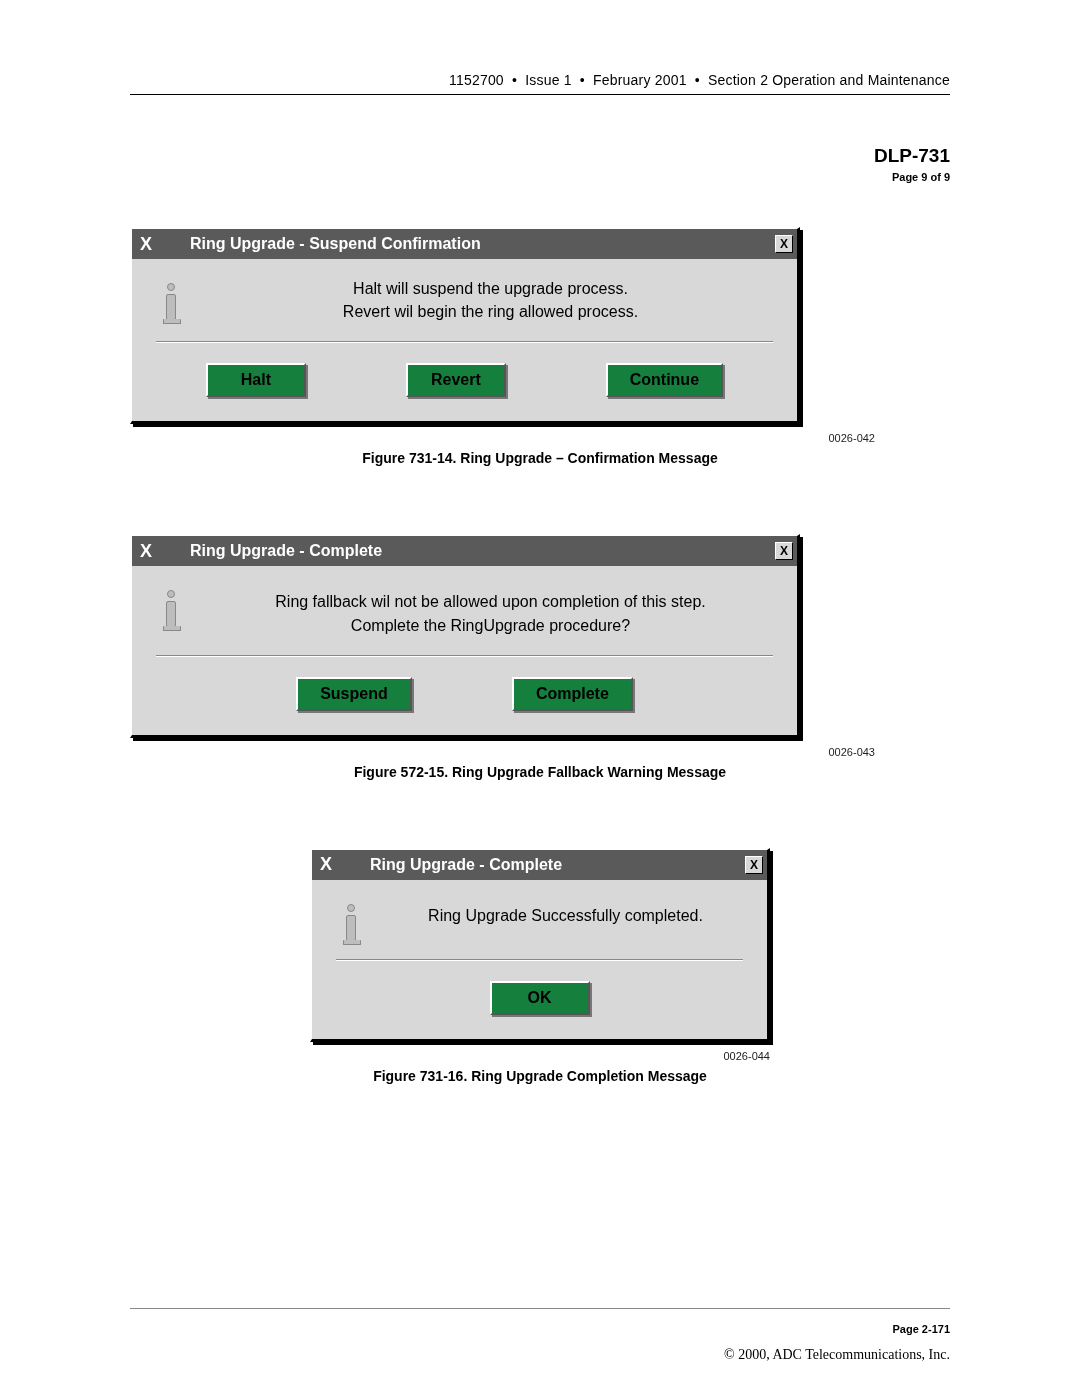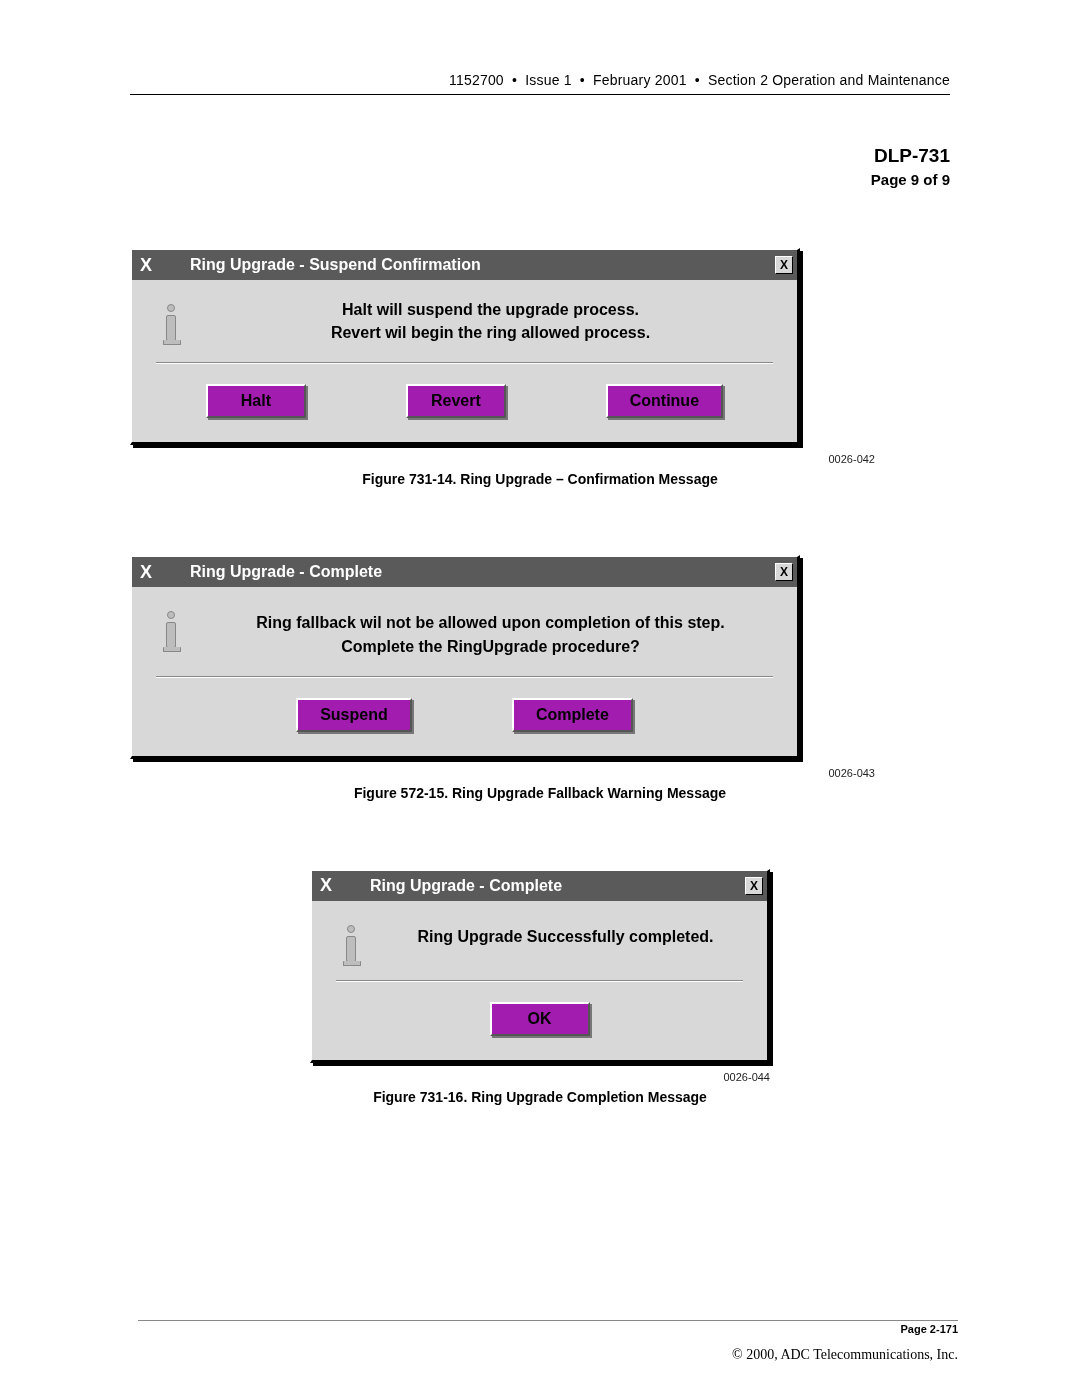--- a/index.html
+++ b/index.html
@@ -21,28 +21,28 @@
     font-size: 14px;
     text-align: right;
     padding-bottom: 6px;
     border-bottom: 1.5px solid #000;
     letter-spacing: 0.2px;
   }
   .header-line .bullet { padding: 0 4px; }
   .title-block {
     text-align: right;
     margin-top: 50px;
-    margin-bottom: 60px;
+    margin-bottom: 44px;
   }
   .title-block .dlp {
     font-size: 19px;
     font-weight: bold;
   }
   .title-block .pagenum {
-    font-size: 15px;
+    font-size: 11px;
     font-weight: bold;
     margin-top: 4px;
   }
 
   .dialog-wrap {
     margin: 0 auto 8px auto;
   }
   .dialog {
     background: #d8d8d8;
     border-top: 2px solid #fff;
@@ -116,21 +116,21 @@
     background: #bdbdbd;
     border: 1px solid #888;
     border-top: none;
     margin-left: -4px;
     margin-top: 24px;
     border-radius: 1px;
   }
   .msg-text {
     flex: 1;
     text-align: center;
-    font-weight: bold;
+    font-weight: normal;
     font-size: 16px;
     line-height: 1.45;
   }
   .msg-text.tight { padding-top: 6px; }
 
   .hr {
     border: none;
     border-top: 1px solid #888;
     border-bottom: 1px solid #fff;
     margin: 18px 0 20px 0;
@@ -139,21 +139,21 @@
   .btn-row {
     display: flex;
     justify-content: space-around;
     padding: 0 10px;
     gap: 20px;
   }
   .btn-row.center { justify-content: center; }
   .btn-row.two { justify-content: space-evenly; padding: 0 60px; }
 
   .btn {
-    background: #a21caf;
+    background: #15803d;
     border-top: 2px solid #fff;
     border-left: 2px solid #fff;
     border-right: 2px solid #555;
     border-bottom: 2px solid #555;
     box-shadow: 2px 2px 0 #777;
     font-weight: bold;
     font-size: 16px;
     padding: 6px 22px;
     min-width: 100px;
     text-align: center;
@@ -169,26 +169,26 @@
   .fig-id.narrow { width: 460px; }
   .fig-caption {
     text-align: center;
     font-size: 14px;
     font-weight: bold;
     margin: 4px auto 68px auto;
   }
 
   .footer {
     position: absolute;
-    left: 138px;
+    left: 130px;
     width: 820px;
     bottom: 34px;
     text-align: right;
     border-top: 1px solid #888;
-    padding-top: 2px;
+    padding-top: 14px;
   }
   .footer .pnum { font-size: 11px; font-weight: bold; }
   .footer .copy { font-size: 14px; font-family: "Times New Roman", serif; margin-top: 12px; }
 </style>
 </head>
 <body>
 
 <div class="page">
 
   <div class="header-line">

